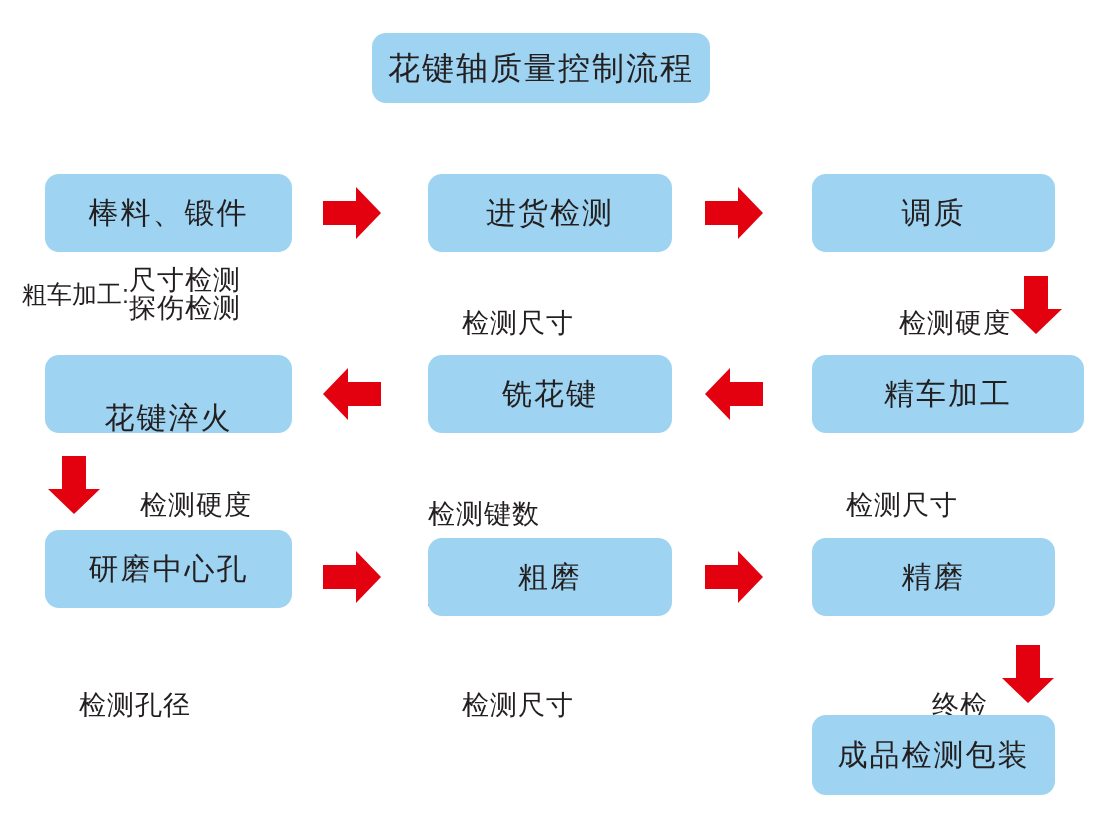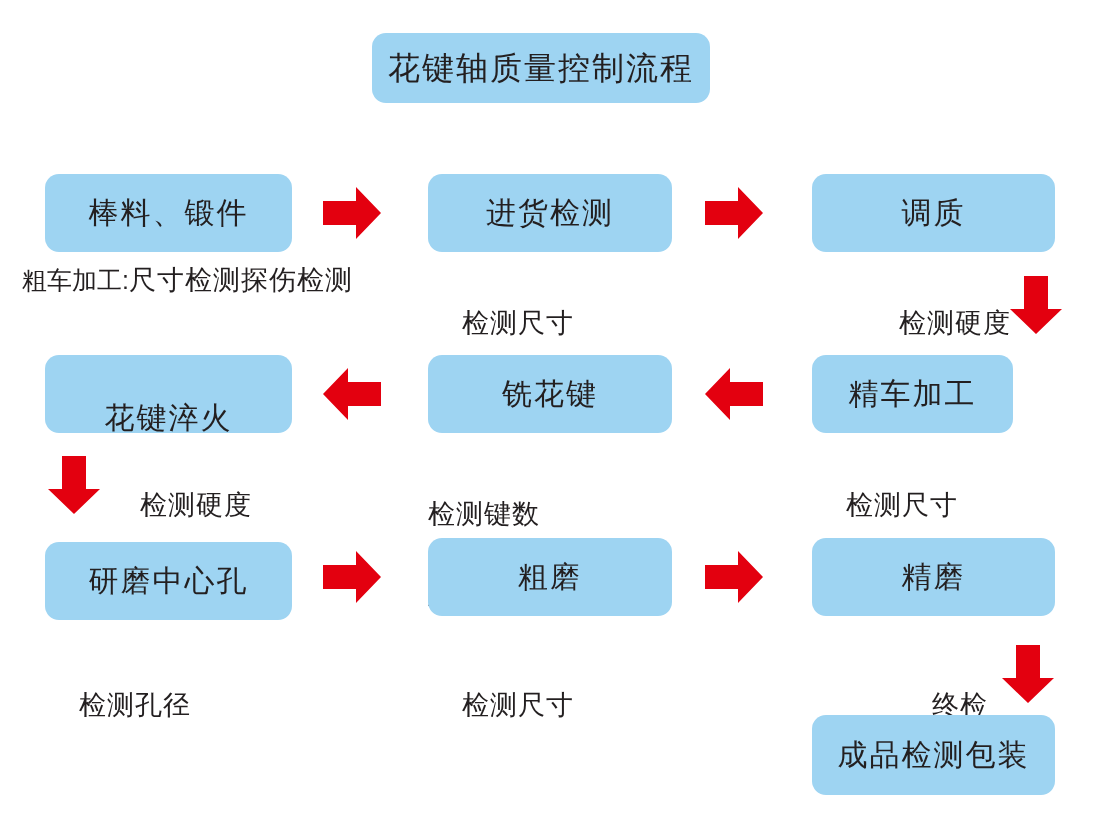--- a/index.html
+++ b/index.html
@@ -48,21 +48,21 @@
   .caption.stack {
     display: flex;
     align-items: center;
   }
   .caption.stack .lead {
     font-size: 25px;
     letter-spacing: 0px;
   }
   .caption.stack .lines {
     display: flex;
-    flex-direction: row;
+    flex-direction: column;
     line-height: 1.04;
   }
   .arrow {
     position: absolute;
   }
   .arrow svg {
     display: block;
   }
 </style>
 </head>
@@ -133,21 +133,21 @@
   <div class="node" style="left:428px; top:355px; width:244px; height:78px;">
     <span>铣花键</span>
   </div>
 
   <div class="arrow" style="left:705px; top:366px; width:58px; height:56px;">
     <svg width="58" height="56" viewBox="0 0 58 56">
       <polygon points="58,16 25,16 25,2 0,28 25,54 25,40 58,40" fill="#E3000F"></polygon>
     </svg>
   </div>
 
-  <div class="node" style="left:812px; top:355px; width:201px; height:78px;">
+  <div class="node" style="left:812px; top:355px; width:272px; height:78px;">
     <span>精车加工</span>
   </div>
 
   <div class="arrow" style="left:46px; top:456px; width:56px; height:58px;">
     <svg width="56" height="58" viewBox="0 0 56 58">
       <polygon points="16,0 40,0 40,33 54,33 28,58 2,33 16,33" fill="#E3000F"></polygon>
     </svg>
   </div>
 
   <div class="caption" style="left:106px; top:462px;">
@@ -156,21 +156,21 @@
 
   <div class="caption center" style="left:428px; top:443px; width:244px;">
     <div>检测键数</div>
     <div>检测尺寸</div>
   </div>
 
   <div class="caption center" style="left:812px; top:462px; width:243px;">
     <span>检测尺寸</span>
   </div>
 
-  <div class="node" style="left:45px; top:542px; width:247px; height:78px;">
+  <div class="node" style="left:45px; top:530px; width:247px; height:78px;">
     <span>研磨中心孔</span>
   </div>
 
   <div class="arrow" style="left:323px; top:549px; width:58px; height:56px;">
     <svg width="58" height="56" viewBox="0 0 58 56">
       <polygon points="0,16 33,16 33,2 58,28 33,54 33,40 0,40" fill="#E3000F"></polygon>
     </svg>
   </div>
 
   <div class="node" style="left:428px; top:538px; width:244px; height:78px;">

